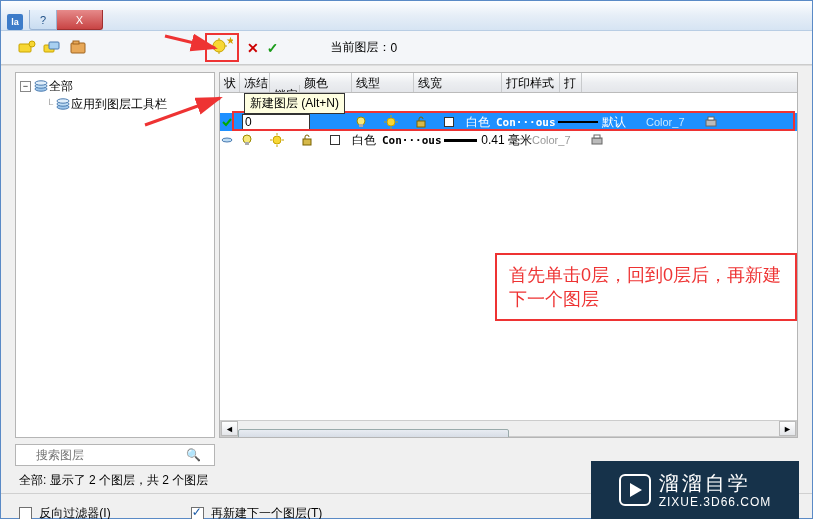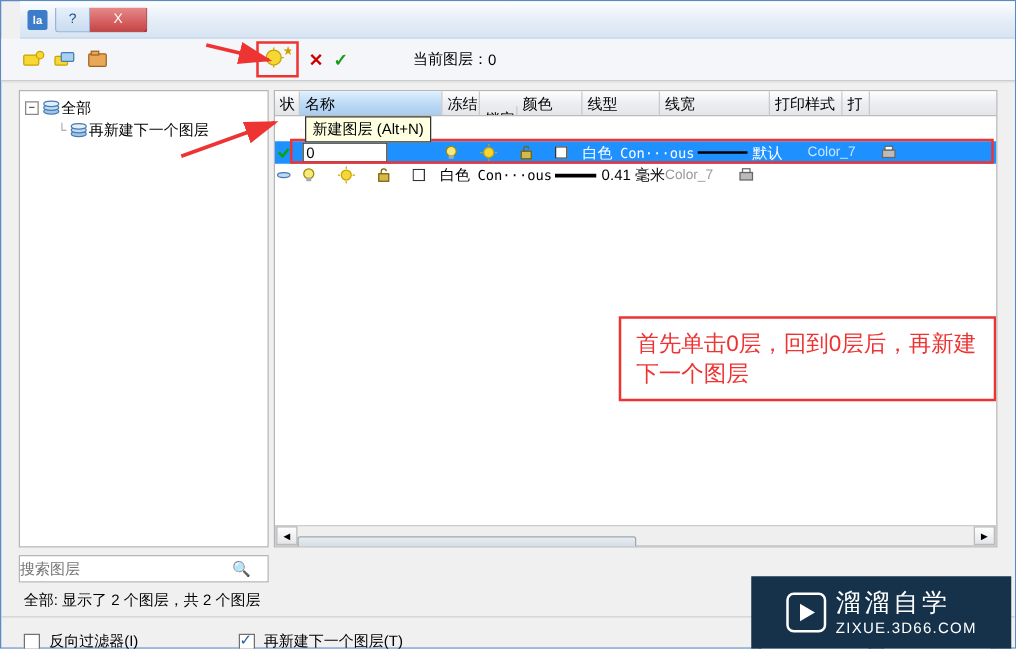--- a/index.html
+++ b/index.html
@@ -1,21 +1,21 @@
 <!DOCTYPE html>
 <html><head>
 <meta charset="utf-8">
 <style>
 * { margin: 0; padding: 0; box-sizing: border-box; font-family: "Microsoft YaHei", SimSun, sans-serif; }
 body { width: 813px; height: 519px; background: #fff; position: relative; overflow: hidden; }
 
 .window { width: 813px; height: 519px; border: 1px solid #5a8ac6; background: #f0f0f0; }
 
 
-.titlebar { height: 30px; background: linear-gradient(#fdfeff, #e6eef7 50%, #d6e4f3); display: flex; align-items: center; border-bottom: 1px solid #b8cde4; margin-left: 15px; }
+.titlebar { height: 30px; background: linear-gradient(#fdfeff, #e6eef7 50%, #d6e4f3); display: flex; align-items: flex-end; border-bottom: 1px solid #b8cde4; }
 .titlebar-icon { width: 16px; height: 16px; margin: 0 6px; background: #3d7cc9; border-radius: 2px; display: flex; align-items: center; justify-content: center; color: #fff; font-size: 9px; font-weight: bold; }
 .titlebar-title { font-size: 12px; color: #333; flex: 1; }
 .winbtns { display: flex; height: 20px; margin-right: 2px; }
 .winbtn { width: 28px; height: 20px; display: flex; align-items: center; justify-content: center; font-size: 11px; border: 1px solid #9ab4d4; border-top: none; }
 .winbtn.help { background: linear-gradient(#e6f0fb,#c9dcf0); color: #1b4d85; border-radius: 0 0 0 3px; }
 .winbtn.close { width: 46px; background: linear-gradient(#e68a8a,#c84444); color: #fff; border-color: #a03030; border-left: none; border-radius: 0 0 3px 0; }
 
 
 .toolbar { height: 34px; background: #f4f6f9; border-bottom: 1px solid #ccc; display: flex; align-items: center; padding: 0 16px; font-size: 12px; }
 .toolbar .tbicon { width: 20px; height: 18px; margin-right: 6px; }
@@ -53,63 +53,63 @@
 
 .trow { height: 18px; display: flex; align-items: center; font-size: 12px; position: relative; }
 .trow.sel { background: #1e90ff; color: #fff; }
 .trow.sel .cell-name-input { background: #fff; border: 1px solid #333; color: #000; height: 16px; width: 68px; padding: 0 2px; font-size: 12px; }
 .cell { overflow: hidden; white-space: nowrap; }
 .cell.status { width: 20px; text-align: center; }
 .cell.name { width: 114px; padding-left: 2px; }
 .cell.freeze { width: 30px; text-align: center; }
 .cell.lock { width: 30px; text-align: center; }
 .cell.color { width: 52px; display: flex; align-items: center; }
-.cell.ltype { width: 62px; font-family: monospace; font-size: 11px; }
+.cell.ltype { width: 62px; font-family: monospace; font-size: 11px; font-weight: bold; }
 .cell.lweight { width: 88px; display: flex; align-items: center; gap: 4px; }
 .cell.pstyle { width: 58px; font-size: 11px; }
 .cell.print { width: 22px; text-align: center; }
 .color-swatch { width: 10px; height: 10px; border: 1px solid #333; background: #fff; margin-right: 3px; }
 .lw-line { width: 40px; height: 2px; background: #000; }
 .trow.sel .pstyle { color: #c5e7ff; }
 .pstyle.gray { color: #999; }
 
 
 .red-row-box { position: absolute; border: 2px solid #e33; left: 12px; right: 2px; top: 38px; height: 20px; pointer-events: none; }
 
 
 .arrow1 { position: absolute; top: 33px; left: 160px; z-index: 10; }
 .arrow2 { position: absolute; top: 90px; left: 140px; z-index: 10; }
 
 
 .anno-box { position: absolute; border: 2px solid #e33; color: #e33; font-size: 18px; padding: 8px 12px; top: 180px; left: 275px; background: transparent; }
 
 
 .search-row { margin: 4px 14px 0; height: 22px; border: 1px solid #b5b5b5; background: #fff; display: flex; align-items: center; }
-.search-row input { border: none; outline: none; font-size: 12px; padding: 0 0; width: 170px; color: #888; background: transparent; }
+.search-row input { border: none; outline: none; font-size: 12px; padding: 0 20px; width: 170px; color: #888; background: transparent; }
 .search-row .mag { color: #888; font-size: 12px; margin-right: 4px; }
 
 
 .hscroll { height: 17px; background: #efefef; display: flex; align-items: center; border: 1px solid #ccc; position: absolute; bottom: 0; left: 0; right: 0; }
 .hscroll .btn { width: 17px; height: 15px; background: linear-gradient(#fefefe,#e4e6ea); border: 1px solid #bbb; display: flex; align-items: center; justify-content: center; font-size: 9px; }
 .hscroll .track { flex: 1; position: relative; }
 .hscroll .thumb { position: absolute; left: 0; width: 50%; height: 15px; background: linear-gradient(#e8ecf2,#c9d1dc); border: 1px solid #9aa; border-radius: 2px; }
 
 
 .status-line { font-size: 12px; padding: 6px 18px 4px; }
 
 
 .bottom-bar { height: 40px; border-top: 1px solid #d0d0d0; display: flex; align-items: center; padding: 0 18px; font-size: 12px; gap: 10px; }
 .chk { width: 13px; height: 13px; border: 1px solid #707070; background: #fff; display: inline-block; vertical-align: middle; margin-right: 4px; position: relative; }
 .chk.checked::after { content: '✓'; position: absolute; top: -3px; left: 0; color: #1c5aa6; font-size: 12px; }
 .bottom-bar .spacer { flex: 1; }
 .dbtn { width: 88px; height: 26px; border: 1px solid #707070; background: linear-gradient(#fefefe,#e6e8eb); font-size: 12px; cursor: pointer; }
 .dbtn.primary { box-shadow: 0 0 0 1px #3c7fb1; }
 
 
-.watermark { position: absolute; right: 4px; bottom: 0; width: 208px; height: 58px; background: #16324a; color: #fff; display: flex; align-items: center; justify-content: center; gap: 8px; }
+.watermark { position: absolute; right: 14px; bottom: 0; width: 208px; height: 58px; background: #16324a; color: #fff; display: flex; align-items: center; justify-content: center; gap: 8px; }
 .watermark .play { width: 32px; height: 32px; border: 2px solid #fff; border-radius: 6px; display: flex; align-items: center; justify-content: center; }
 .watermark .play::before { content: ''; border-left: 12px solid #fff; border-top: 7px solid transparent; border-bottom: 7px solid transparent; margin-left: 3px; }
 .watermark .txts { display: flex; flex-direction: column; line-height: 1.2; }
 .watermark .big { font-size: 20px; letter-spacing: 3px; }
 .watermark .small { font-size: 12px; letter-spacing: 1px; }
 
 
 svg { display: block; }
 .sun { fill: #f7d734; stroke: #c9a400; }
 .bulb { fill: #f7e97a; stroke: #9b8a00; }
@@ -186,28 +186,27 @@
       </div>
       <div class="tree-row child">
         <span class="dotline">└</span>
         <span class="stack-icon">
           <svg width="16" height="14">
               <ellipse cx="8" cy="10" rx="6" ry="2.2" fill="#9fc7ec" stroke="#4a7bb0"></ellipse>
               <ellipse cx="8" cy="7" rx="6" ry="2.2" fill="#bedcf4" stroke="#4a7bb0"></ellipse>
               <ellipse cx="8" cy="4" rx="6" ry="2.2" fill="#e1effb" stroke="#4a7bb0"></ellipse>
             </svg>
         </span>
-        <span>再新建下一个图层</span>
+        <span>应用到图层工具栏</span>
       </div>
     </div>
 
     <div class="table-panel">
       <div class="thead">
         <div class="th status">状</div>
-        <div class="th name">名称</div>
         <div class="th freeze">冻结</div>
         <div class="th lock">锁定</div>
         <div class="th color">颜色</div>
         <div class="th ltype">线型</div>
         <div class="th lweight">线宽</div>
         <div class="th pstyle">打印样式</div>
         <div class="th print">打</div>
       </div>
 
       <div class="tooltip">新建图层 (Alt+N)</div>

